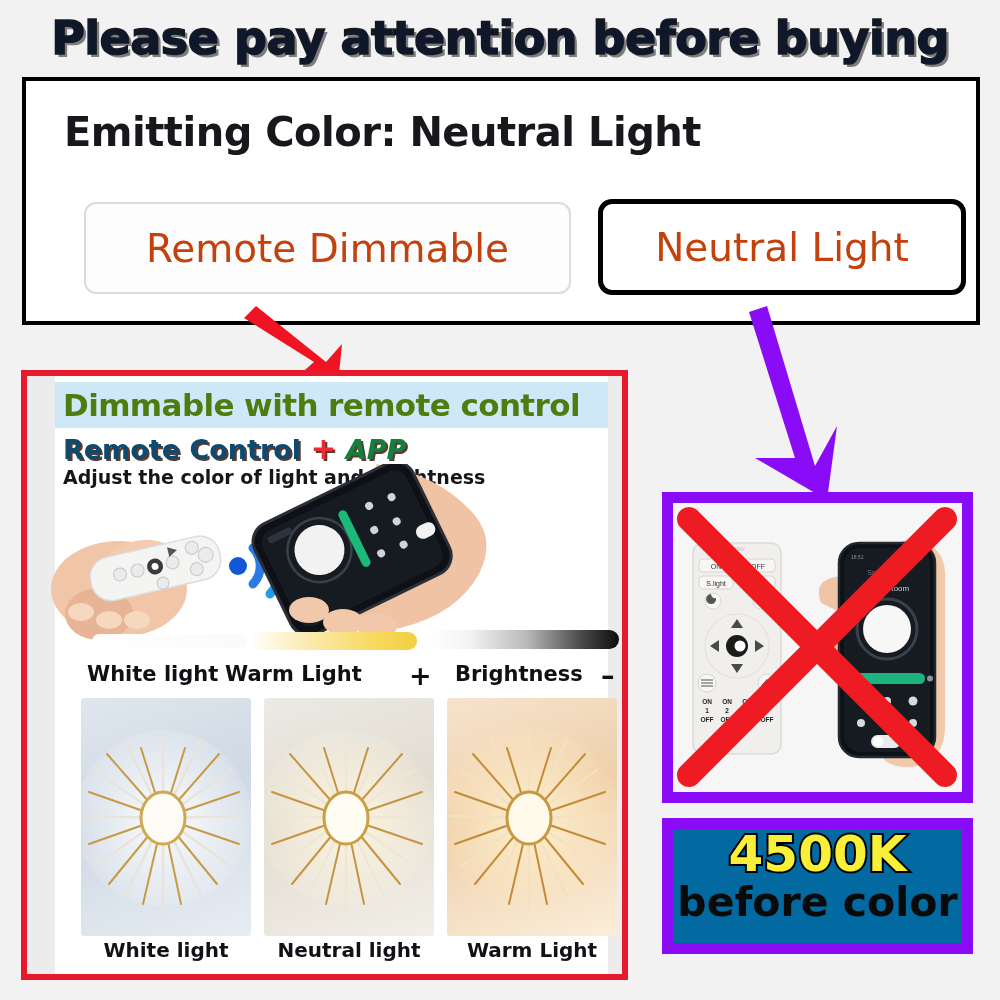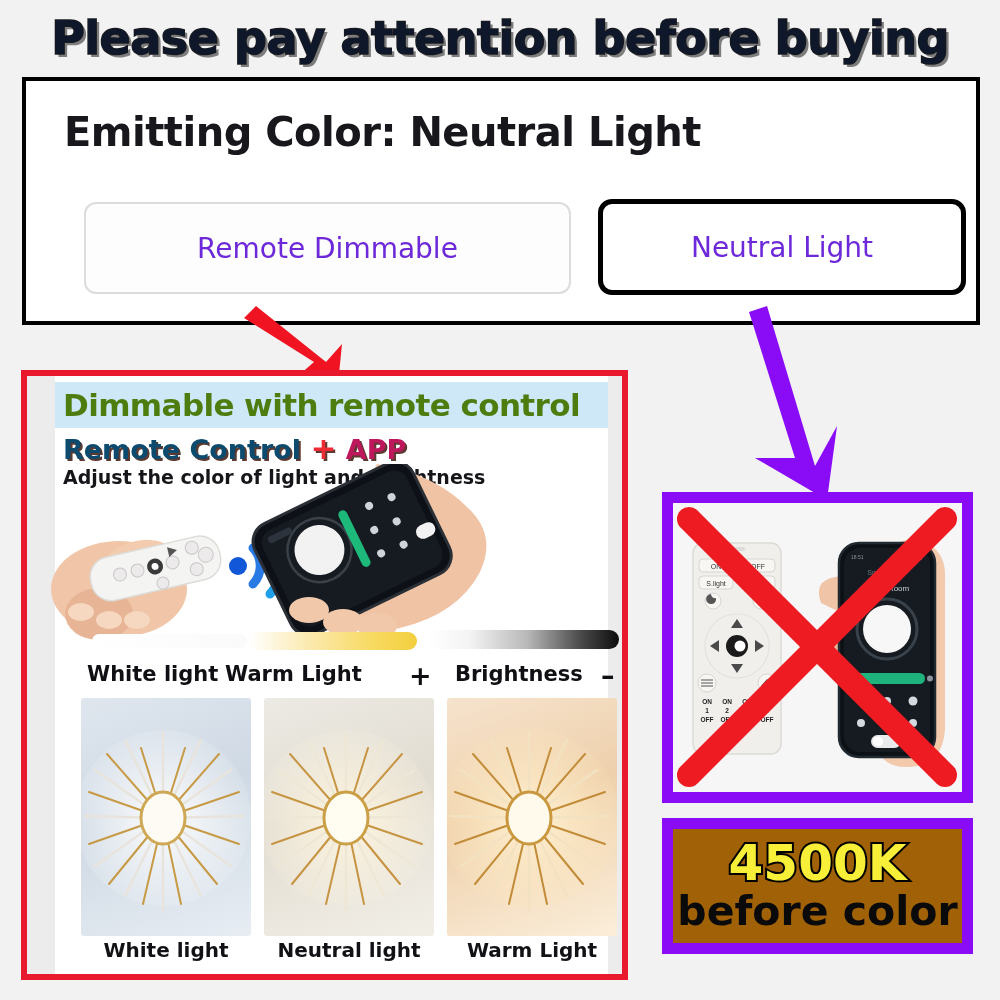--- a/index.html
+++ b/index.html
@@ -39,21 +39,21 @@
     position:absolute;left:38px;top:28px;
     font-family:"DejaVu Sans","Liberation Sans",sans-serif;
     font-size:40px;font-weight:bold;color:#17171c;
     letter-spacing:-0.5px;white-space:nowrap;
   }
   .opt{
     position:absolute;box-sizing:border-box;
     display:flex;align-items:center;justify-content:center;
     background:#fdfdfd;
     font-family:"DejaVu Sans","Liberation Sans",sans-serif;
-    font-size:28px;color:#6d28d9;white-space:nowrap;
+    font-size:39px;color:#c2410c;white-space:nowrap;
   }
   .opt-remote{
     left:58px;top:121px;width:487px;height:92px;
     border:2px solid #dcdcdc;border-radius:12px;
   }
   .opt-neutral{
     left:572px;top:118px;width:368px;height:96px;
     border:5px solid #000;border-radius:14px;background:#fff;
   }
 
@@ -84,22 +84,22 @@
   .rc-app{
     position:absolute;left:36px;top:54px;
     font-family:"DejaVu Sans","Liberation Sans",sans-serif;
     font-weight:bold;font-size:27px;white-space:nowrap;
     letter-spacing:0px;
   }
   .rc-red{color:#0c4a6e;-webkit-text-stroke:3px #ffffff;paint-order:stroke fill;
           text-shadow:2px 2px 0 #5c3a32;}
   .rc-plus{color:#ee2b35;-webkit-text-stroke:3px #ffffff;paint-order:stroke fill;
           text-shadow:2px 2px 0 #5c3a32;font-size:31px;}
-  .rc-app-word{color:#be185d;-webkit-text-stroke:3px #ffffff;paint-order:stroke fill;
-          text-shadow:2px 2px 0 #5c3a32;}
+  .rc-app-word{color:#15803d;-webkit-text-stroke:3px #ffffff;paint-order:stroke fill;
+          text-shadow:2px 2px 0 #5c3a32;font-style:italic;}
 
   .adjust-line{
     position:absolute;left:36px;top:90px;
     font-family:"DejaVu Sans","Liberation Sans",sans-serif;
     font-weight:bold;font-size:19px;color:#16161a;white-space:nowrap;
   }
 
   
   .hand-remote{position:absolute;left:20px;top:118px;width:200px;height:150px;}
   .phone-hand{position:absolute;left:210px;top:88px;width:250px;height:185px;}
@@ -151,22 +151,22 @@
     position:absolute;left:662px;top:492px;width:311px;height:311px;
     border:11px solid #8a0bf5;box-sizing:border-box;background:#f7f7f7;overflow:hidden;
   }
   .pp-inner{position:absolute;inset:0;background:#f6f6f6;}
   .pp-remote{position:absolute;left:18px;top:38px;width:92px;height:215px;}
   .pp-phone{position:absolute;left:140px;top:30px;width:135px;height:235px;}
   .pp-cross{position:absolute;inset:0;}
 
   .kelvin-box{
     position:absolute;left:662px;top:818px;width:311px;height:136px;
-    border:11px solid #8a0bf5;box-sizing:border-box;background:#a16207;
-    display:flex;flex-direction:column;align-items:center;justify-content:center;
+    border:11px solid #8a0bf5;box-sizing:border-box;background:#0369a1;
+    display:flex;flex-direction:column;align-items:center;justify-content:flex-start;
   }
   .kelvin-num{
     font-family:"DejaVu Sans","Liberation Sans",sans-serif;
     font-weight:bold;font-size:50px;color:#f7ef38;
     -webkit-text-stroke:4px #000;paint-order:stroke fill;
     line-height:1;letter-spacing:0px;
   }
   .kelvin-sub{
     font-family:"DejaVu Sans","Liberation Sans",sans-serif;
     font-weight:bold;font-size:41px;color:#0a0a0a;line-height:1.05;margin-top:2px;

